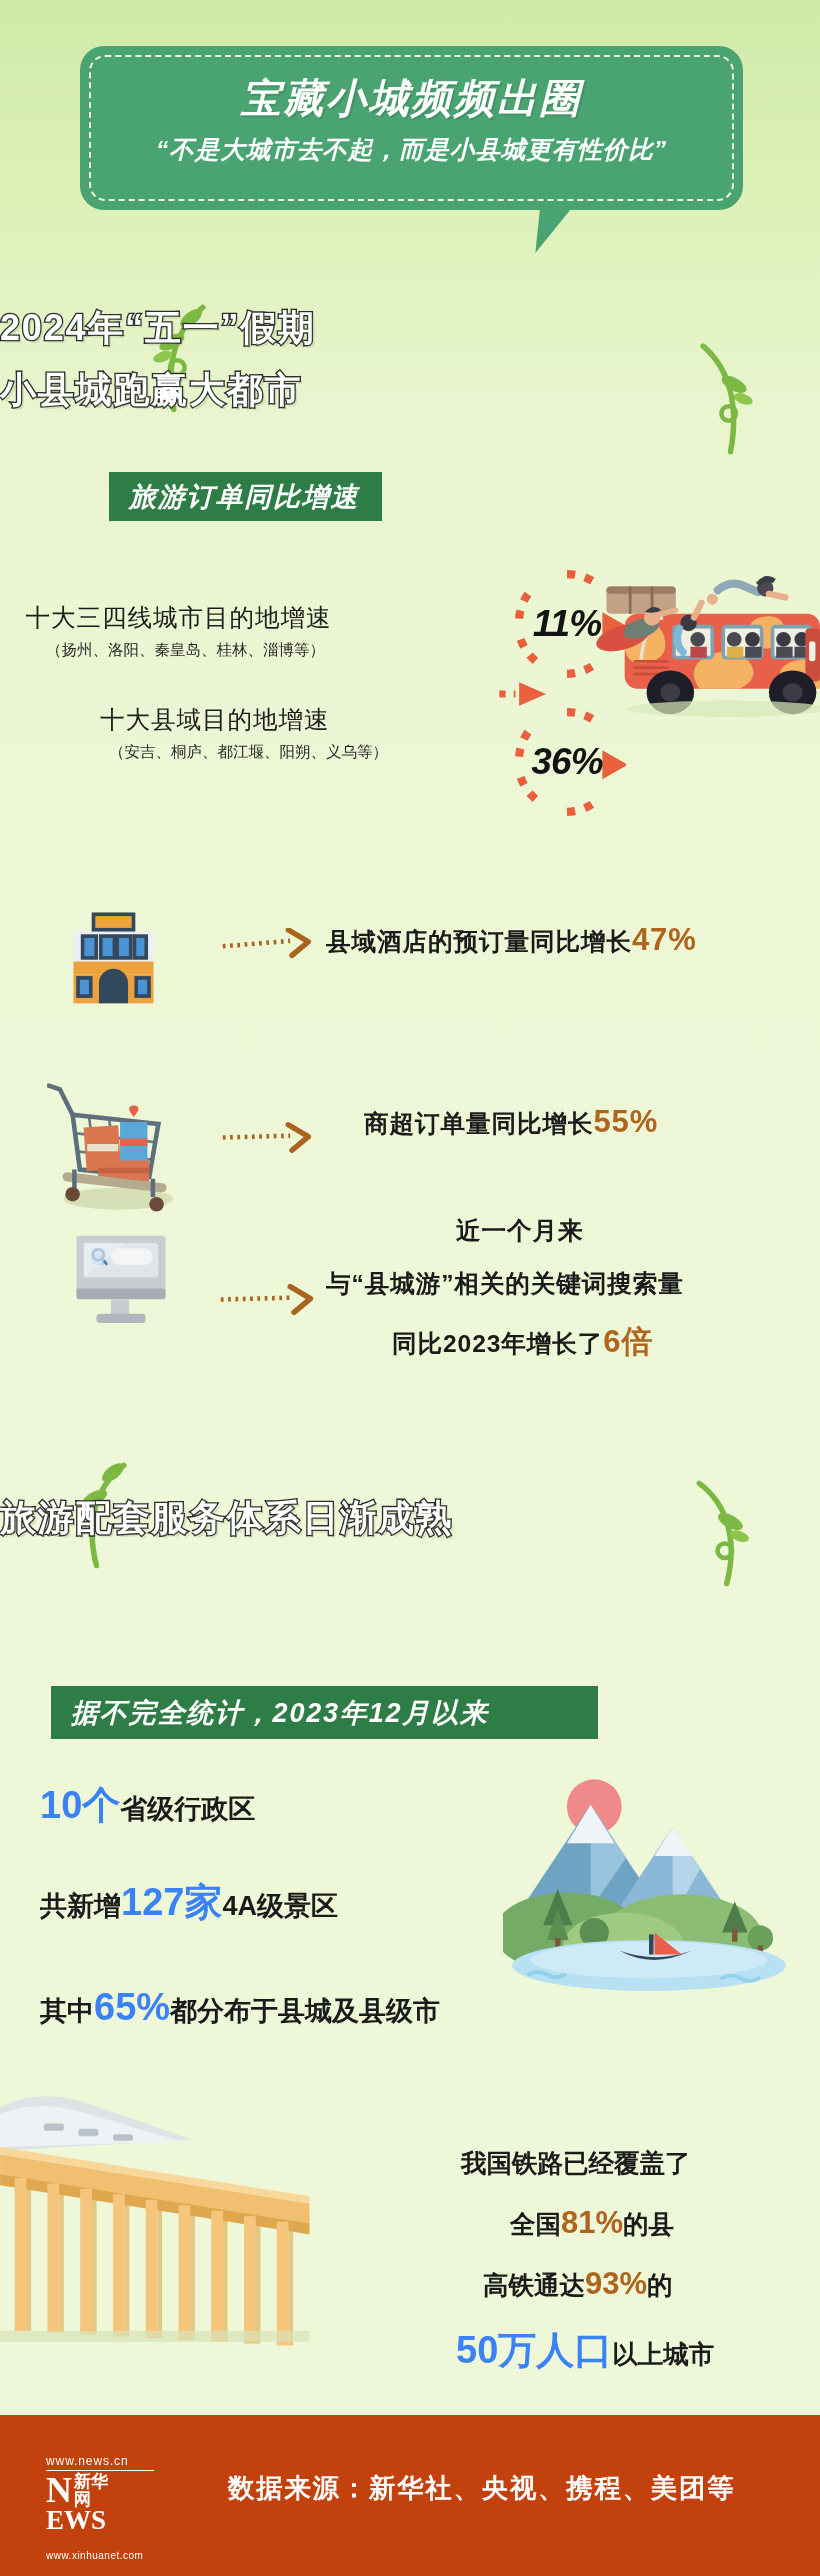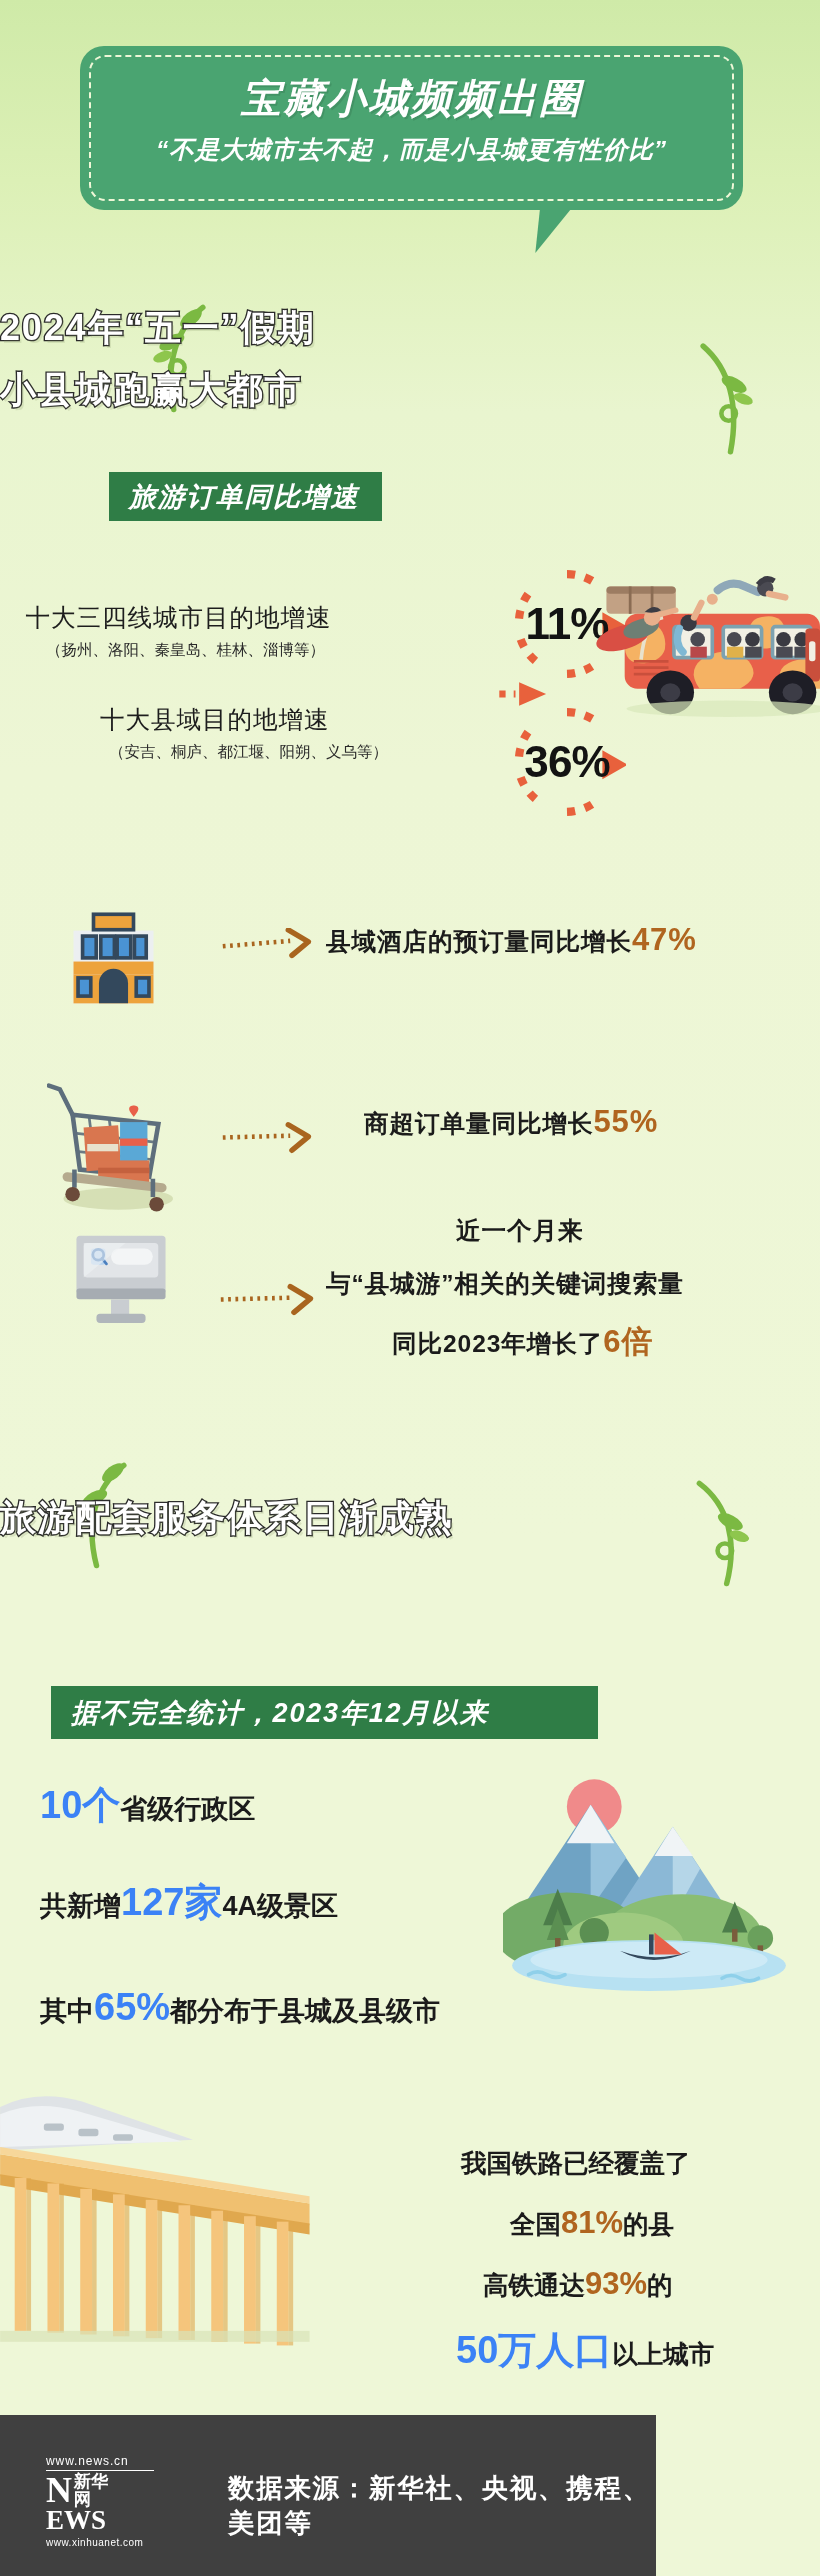--- a/index.html
+++ b/index.html
@@ -78,49 +78,50 @@
   .stat-note {
     position: absolute; color: #2a2a2a; font-size: 15.5px;
     letter-spacing: 0px; white-space: nowrap;
   }
 
   
   .pct-badge { position: absolute; width: 118px; height: 118px; }
   .pct-badge .num {
     position: absolute; inset: 0; display: flex;
     align-items: center; justify-content: center;
-    font-size: 44px; font-weight: bold; color: #131313;
+    font-size: 37px; font-weight: bold; color: #131313;
     letter-spacing: -0.9px;
+    font-style: italic;
   }
 
   
   .icon-row-text {
     position: absolute; font-size: 24.6px; font-weight: bold;
     color: #1b1b1b; letter-spacing: 0.9px; white-space: nowrap;
   }
   .accent { color: #b0651f; font-size: 31px; font-weight: bold; }
   .accent-big { color: #3b82f6; font-size: 38px; font-weight: bold; }
 
   .dots-arrow { position: absolute; }
 
   
   .txt { position: absolute; white-space: nowrap; font-weight: bold; color: #1b1b1b; }
 
   
   .footer {
-    position: absolute; left: 0; bottom: 0; width: 656px; height: 161px;
-    background: #404040;
+    position: absolute; left: 0; bottom: 0; width: 820px; height: 161px;
+    background: #c2410c;
   }
   .footer-src {
     position: absolute; left: 228px; top: 56px;
     color: #ffffff; font-size: 26.4px; font-weight: bold; letter-spacing: 1.8px;
   }
   .logo-box { position: absolute; left: 46px; top: 39px; width: 159px; height: 87px; color: #fff; }
   .logo-url-top { font-size: 12px; letter-spacing: 0.9px; border-bottom: 1.8px solid #fff; padding-bottom: 1.8px; width: 108px; }
-  .logo-url-bot { font-size: 10px; letter-spacing: 0.5px; margin-top: 5px; }
+  .logo-url-bot { font-size: 10px; letter-spacing: 0.5px; margin-top: 18px; }
   .logo-mid { display: flex; align-items: center; margin-top: 2.7px; }
   .logo-n { font-size: 36px; font-weight: bold; line-height: 0.82; font-family: "Liberation Serif", serif; }
   .logo-cn { font-size: 17.3px; font-weight: bold; line-height: 1.0; margin-left: 1.8px; }
   .logo-ews { font-size: 27px; font-weight: bold; font-family: "Liberation Serif", serif; line-height: 0.9; }
 
   .illus { position: absolute; }
   .illus svg { display: block; }
 </style>
 </head>
 <body>

